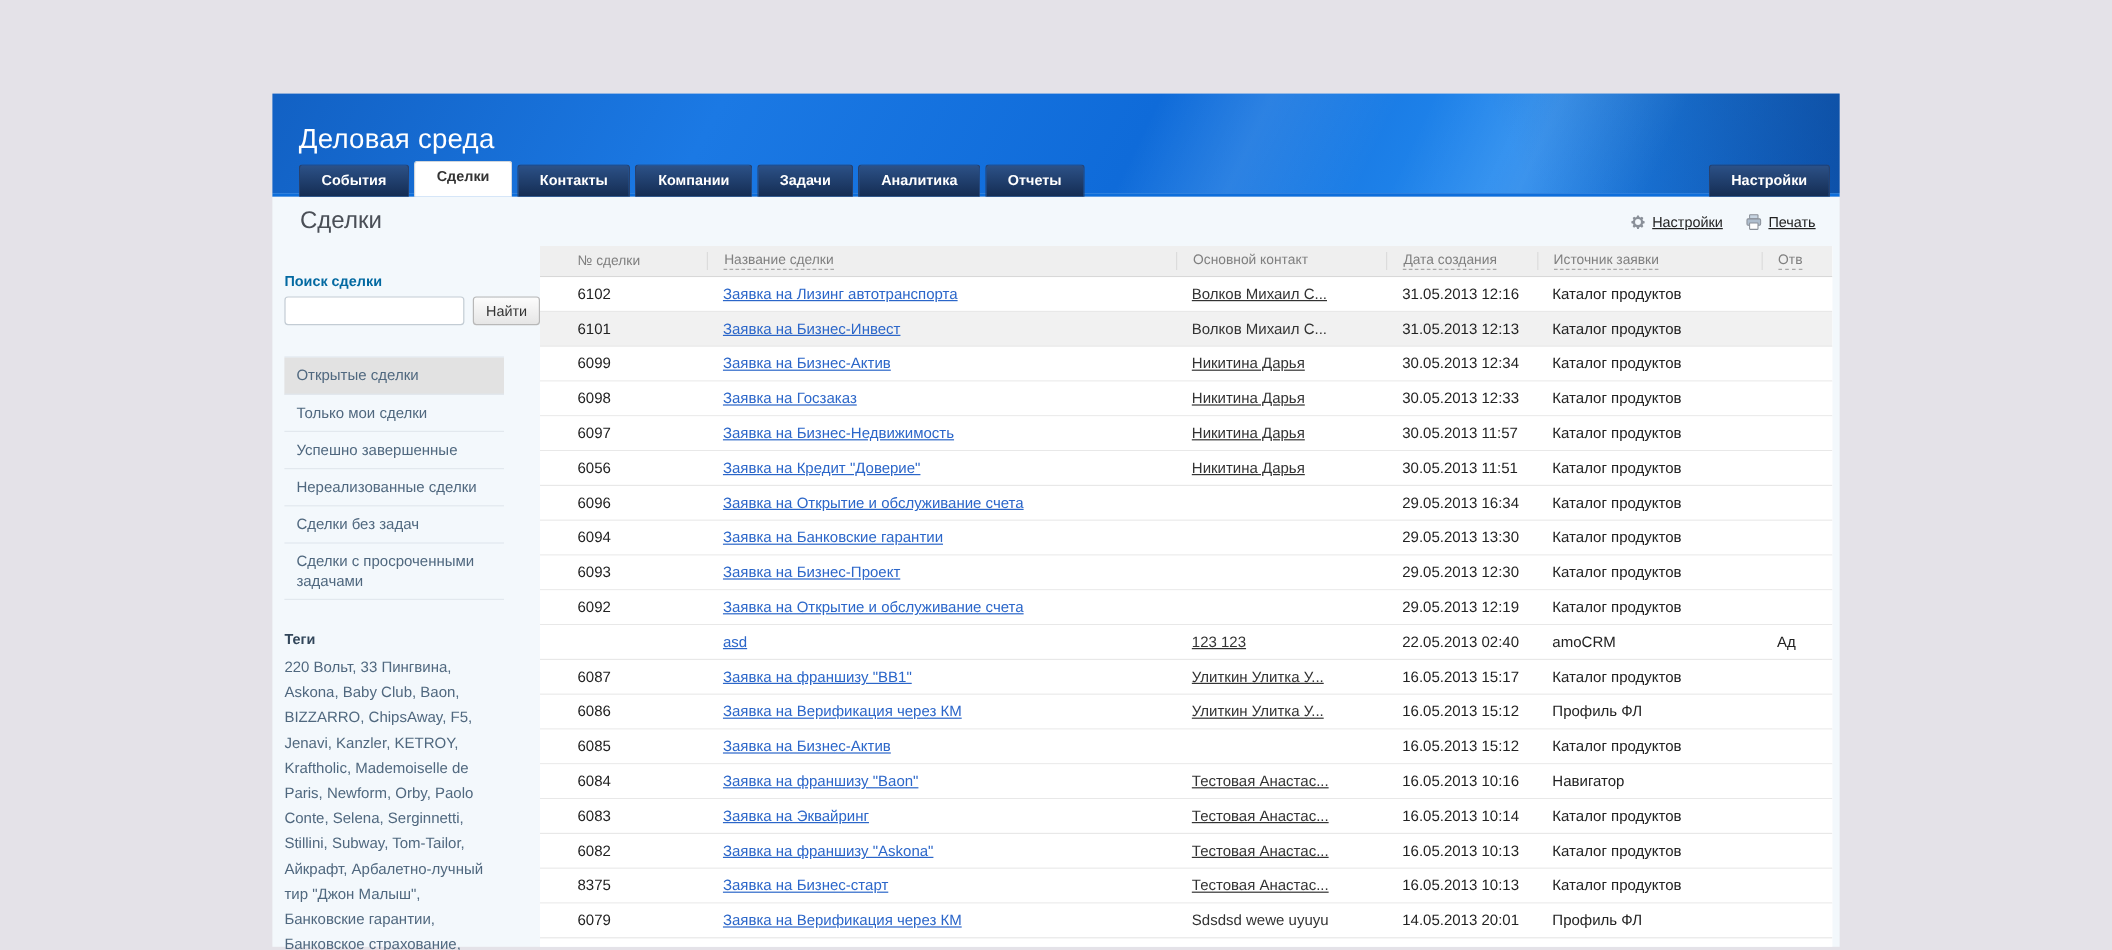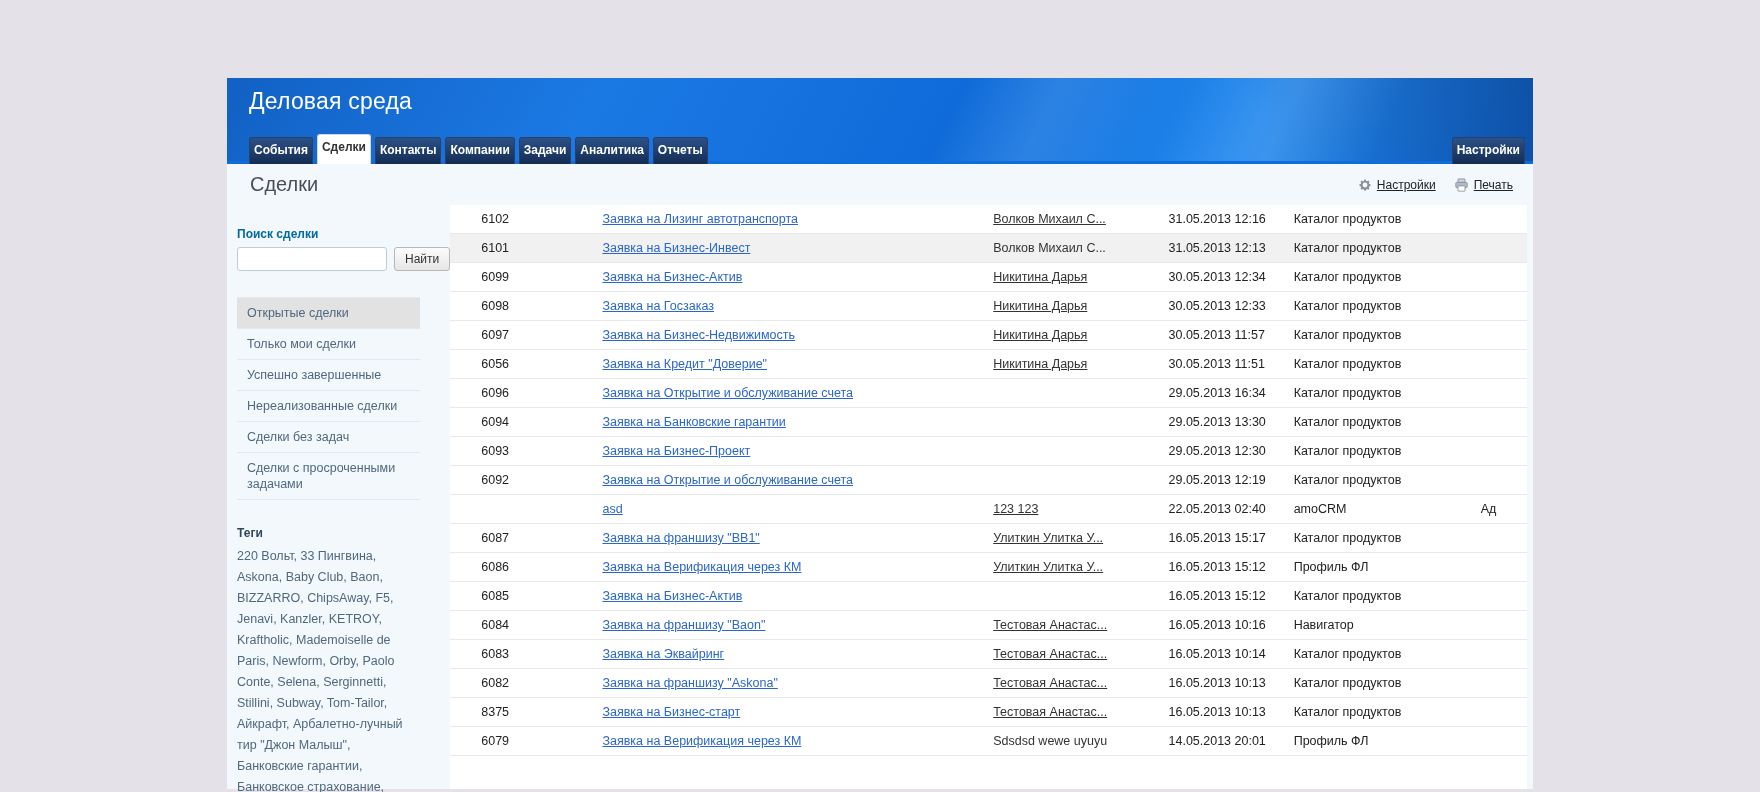--- a/index.html
+++ b/index.html
@@ -10,32 +10,32 @@
   
   .app-header { position:relative; height:86px;
     background:linear-gradient(118deg,#1261c4 0%,#1b79e4 28%,#0f6bd9 55%,#2288ee 78%,#0f63cc 100%);
     border-bottom:3px solid #0d6edb; overflow:visible; }
   .app-header::before { content:""; position:absolute; inset:0;
     background:
       linear-gradient(115deg, rgba(255,255,255,0) 55%, rgba(255,255,255,0.10) 62%, rgba(255,255,255,0) 70%),
       linear-gradient(115deg, rgba(255,255,255,0) 72%, rgba(255,255,255,0.12) 80%, rgba(255,255,255,0) 88%),
       linear-gradient(245deg, rgba(9,40,90,0.35) 0%, rgba(9,40,90,0) 22%);
     pointer-events:none; }
-  .brand-row { position:absolute; top:10px; left:22px; right:14px; display:flex;
+  .brand-row { position:absolute; top:24px; left:22px; right:14px; display:flex;
     align-items:flex-start;gap:41px; }
   .app-title { color:#ffffff; font-size:23px; font-weight:400; letter-spacing:0.2px; position:relative; z-index:2; }
   .user-box { display:flex; align-items:center; gap:14px; margin-top:2px; position:relative; z-index:2; }
   .user-name { color:#ffffff; font-size:12px; font-weight:bold; text-shadow:0 1px 1px rgba(0,40,90,.4); }
   .logout-btn { color:#fff; font-size:12px; padding:3px 15px 4px;
     background:linear-gradient(#4f97e8,#2f7bd6); border:1px solid #bcd6f2; border-radius:3px; cursor:pointer; }
 
   
   .tabs-row { position:absolute; left:22px; right:8px; bottom:-3px; display:flex;
     align-items:flex-end; z-index:3; }
-  .tab { color:#fff; font-size:12px; font-weight:bold; padding:5px 4px 7px;
+  .tab { color:#fff; font-size:12px; font-weight:bold; padding:5px 18px 7px;
     background:linear-gradient(#2c5187,#142c52); border:1px solid #27416e; border-bottom:none;
     border-radius:3px 3px 0 0; margin-right:4px; cursor:pointer; white-space:nowrap; }
   .tab.active { background:#ffffff; color:#333; border-color:#d0d6dc; padding-bottom:10px; }
   .tab.settings-tab { margin-left:auto; margin-right:0; }
 
   
   .content { height:625px; background:#f3f8fc; position:relative; }
   .toolbar { height:41px; display:flex; justify-content:space-between; align-items:center;
     padding:0 20px 0 23px; }
   .page-title { font-size:20px; color:#4a4f57; font-weight:400; }
@@ -146,20 +146,29 @@
             <div class="filter-item">Сделки без задач</div>
             <div class="filter-item">Сделки с просроченными задачами</div>
           </div>
         <div class="tags-block">
           <div class="tags-title">Теги</div>
           <div class="tags-text">220 Вольт, 33 Пингвина, Askona, Baby Club, Baon, BIZZARRO, ChipsAway, F5, Jenavi, Kanzler, KETROY, Kraftholic, Mademoiselle de Paris, Newform, Orby, Paolo Conte, Selena, Serginnetti, Stillini, Subway, Tom-Tailor, Айкрафт, Арбалетно-лучный тир "Джон Малыш", Банковские гарантии, Банковское страхование, БЕГЕМОТиК, Бизнес-Авто,</div>
         </div>
       </div>
 
       <div class="table-wrap">
+        <div class="thead">
+
+        <div class="th col-id"><span>№ сделки</span></div>
+            <div class="th col-name"><span class="sortable">Название сделки</span></div>
+            <div class="th col-contact"><span>Основной контакт</span></div>
+            <div class="th col-date"><span class="sortable">Дата создания</span></div>
+            <div class="th col-source"><span class="sortable">Источник заявки</span></div>
+            <div class="th col-resp"><span class="sortable">Отв</span></div>
+          </div>
         <div id="tbody">
 
         <div class="trow">
               <div class="td col-id">6102</div>
               <div class="td col-name"><span class="deal-link">Заявка на Лизинг автотранспорта</span></div>
               <div class="td col-contact"><span class="contact-link">Волков Михаил С...</span></div>
               <div class="td col-date">31.05.2013 12:16</div>
               <div class="td col-source">Каталог продуктов</div>
               <div class="td col-resp"></div>
             </div>

